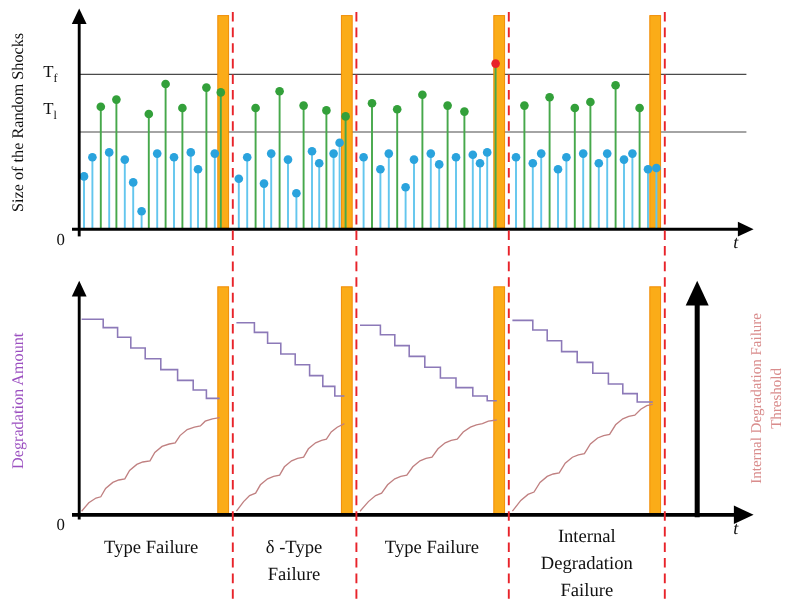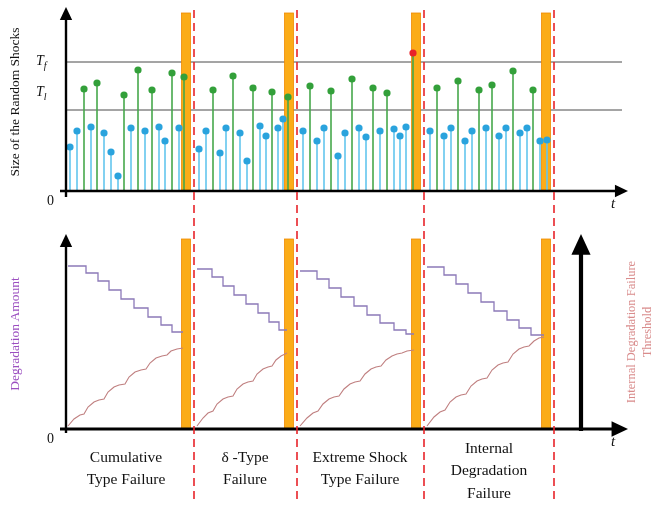--- a/index.html
+++ b/index.html
@@ -7,21 +7,21 @@
     position:relative;width:658px;height:507px;background:#ffffff;
     font-family:"Liberation Serif", serif;color:#111;overflow:hidden;
   }
   .figure svg{position:absolute;left:0;top:0;}
   .abs{position:absolute;}
   .rot{transform:translate(-50%,-50%) rotate(-90deg);white-space:nowrap;}
   .vlabel-top{left:15px;top:102px;font-size:13.5px;color:#111;}
   .vlabel-degradation{left:15px;top:334px;font-size:13.5px;}
   .vlabel-right1{left:631px;top:332px;font-size:12.5px;}
   .vlabel-right2{left:647px;top:332px;font-size:12.5px;}
-  .tlabel{left:36px;font-size:14px;font-style:italic;}
+  .tlabel{left:36px;font-size:14px;}
   .tlabel .sub{font-size:10px;vertical-align:-4px;}
   .origin-top{left:47px;top:193px;font-size:14px;}
   .t-top{left:611px;top:195px;font-size:15px;font-style:italic;}
   .origin-bottom{left:47px;top:431px;font-size:14px;}
   .t-bottom{left:611px;top:433px;font-size:15px;font-style:italic;}
   .region-label{
     position:absolute;top:446px;transform:translateX(-50%);
     text-align:center;font-size:15.5px;line-height:1.45;color:#111;white-space:nowrap;
   }
   .region-label.three-line{top:437px;}
@@ -215,29 +215,27 @@
   <div class="abs t-top">t</div>
 
   <div class="abs rot vlabel-degradation" style="color: rgb(155, 79, 192);">Degradation  Amount</div>
   <div class="abs rot vlabel-right1" style="color: rgb(217, 140, 140);">Internal Degradation Failure</div>
   <div class="abs rot vlabel-right2" style="color: rgb(217, 140, 140);">Threshold</div>
 
   <div class="abs origin-bottom">0</div>
   <div class="abs t-bottom">t</div>
 
   <div class="region-label" style="left:126px">
-    <div>Cumulative</div>
     <div>Type Failure</div>
   </div>
   <div class="region-label" style="left:245px">
     <div>δ -Type</div>
     <div>Failure</div>
   </div>
   <div class="region-label" style="left:360px">
-    <div>Extreme Shock</div>
     <div>Type Failure</div>
   </div>
   <div class="region-label three-line" style="left:489px">
     <div>Internal</div>
     <div>Degradation</div>
     <div>Failure</div>
   </div>
 
 </div>
 

